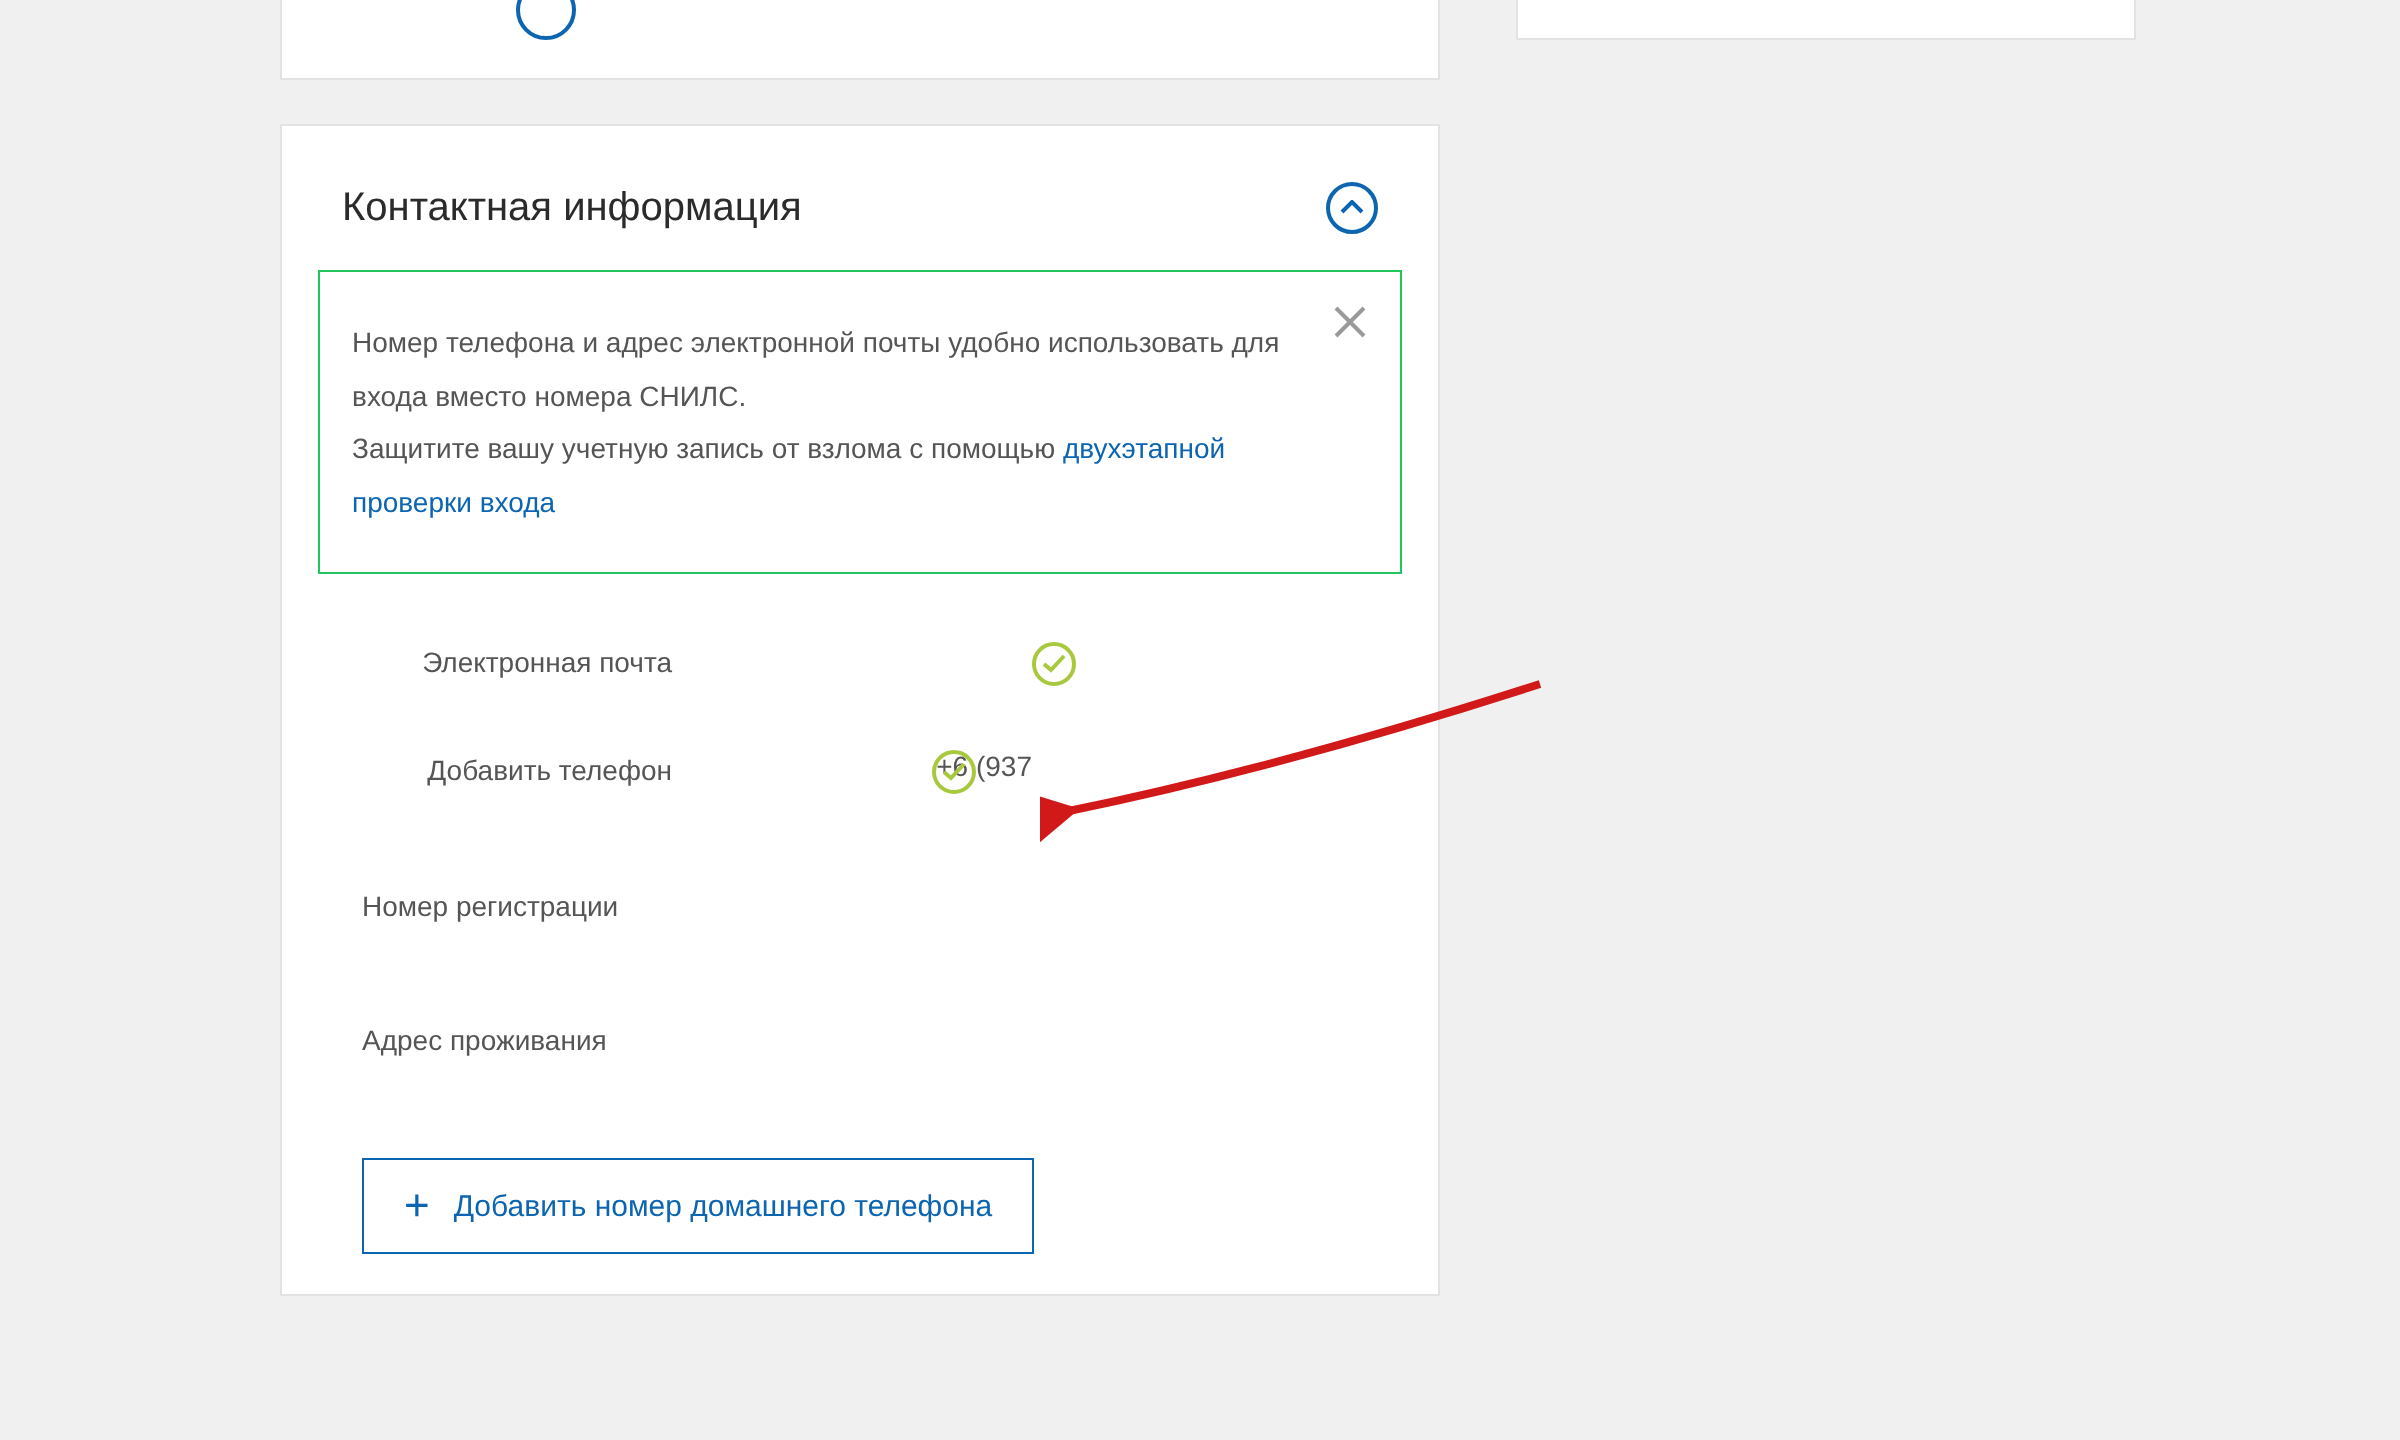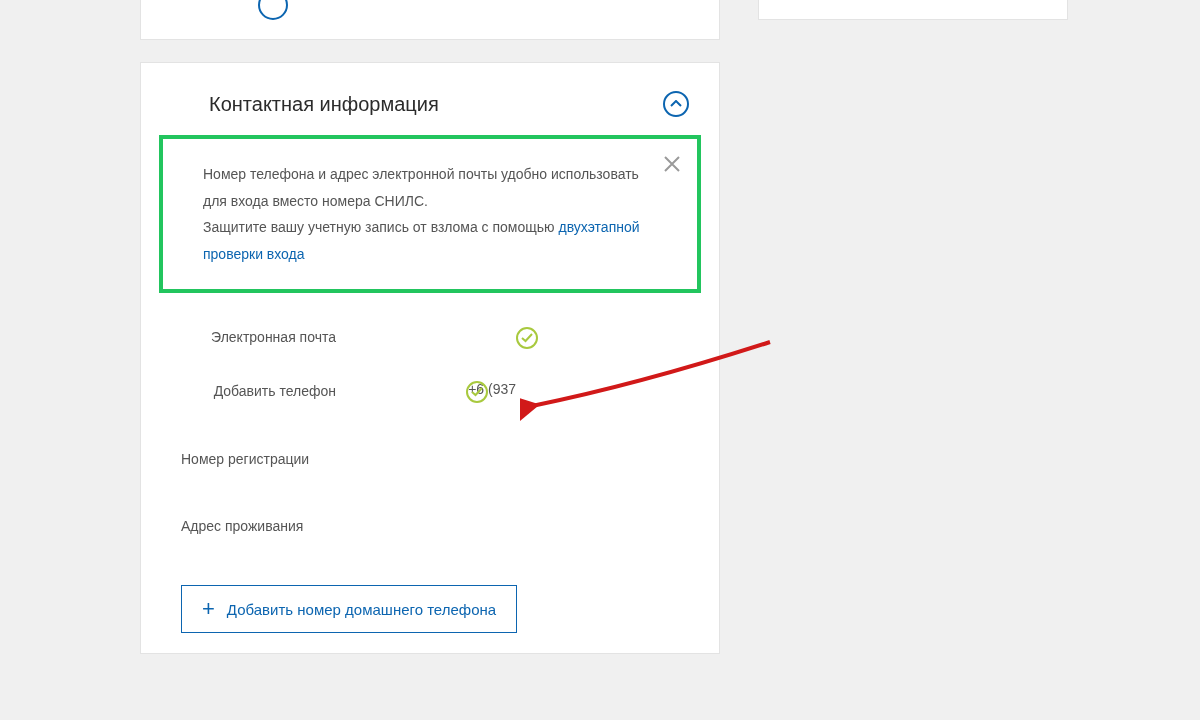--- a/index.html
+++ b/index.html
@@ -41,34 +41,33 @@
   .section-header {
     display: flex;
     align-items: center;
     justify-content: space-between;
     padding: 28px 30px 18px 30px;
   }
   .section-title {
     font-size: 20px;
     color: #2b2b2b;
     font-weight: 400;
-    margin-left: 38px;
   }
   .collapse-btn {
     width: 26px; height: 26px;
     border: 2px solid #0c65b0;
     border-radius: 50%;
     display: flex; align-items: center; justify-content: center;
     cursor: pointer;
   }
   .collapse-btn svg { display: block; }
   .hint-box {
     margin: 0 18px 18px 18px;
-    border: 4px solid #22c55e;
-    padding: 22px 50px 22px 40px;
+    border: 1px solid #22c55e;
+    padding: 22px 50px 22px 16px;
     position: relative;
     font-size: 14px;
     color: #555;
     line-height: 1.9;
   }
   .hint-close {
     position: absolute;
     right: 14px; top: 14px;
     width: 22px; height: 22px;
     cursor: pointer;

